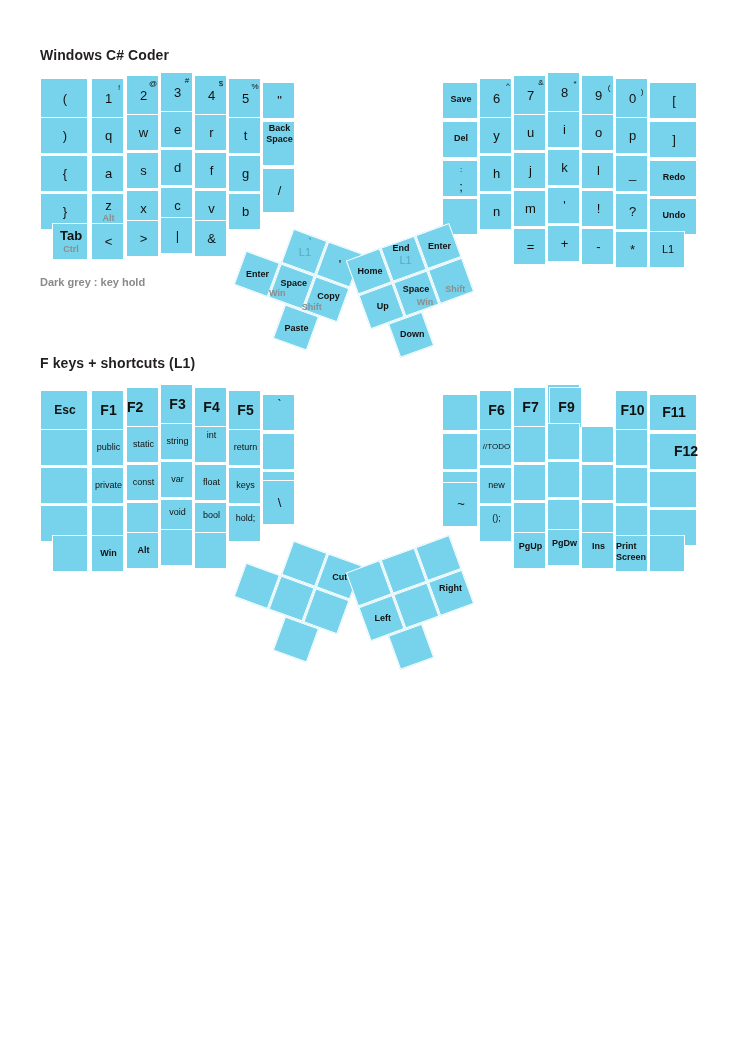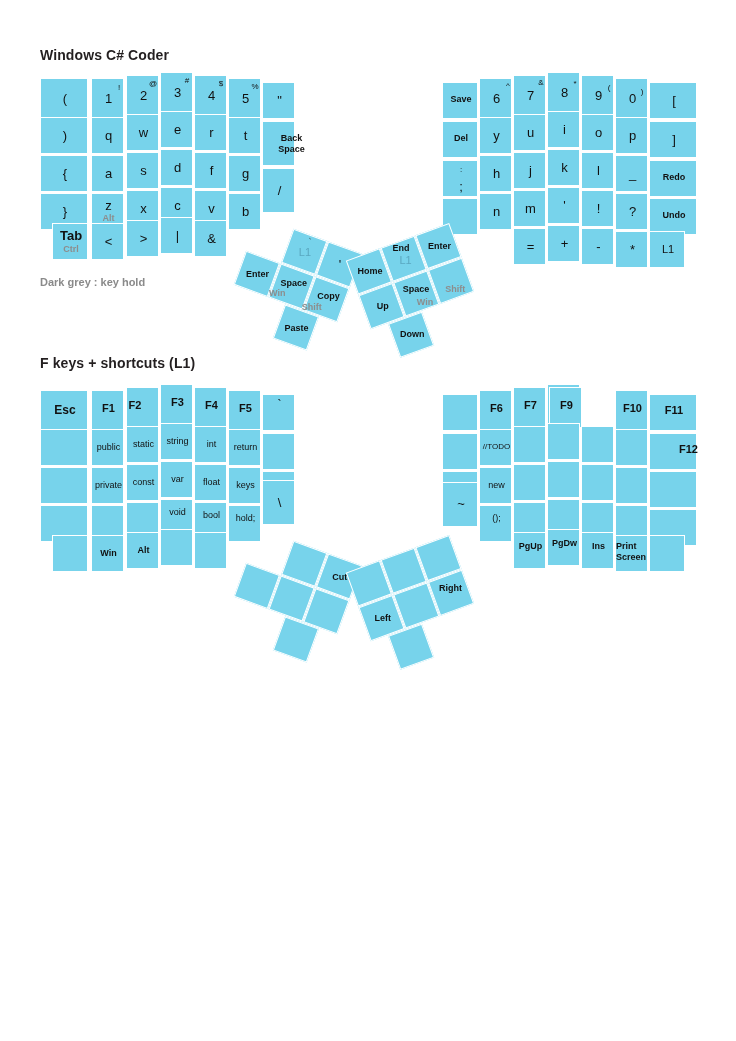--- a/index.html
+++ b/index.html
@@ -41,21 +41,21 @@
     line-height: 1.05;
     color: #111;
     white-space: pre;
     text-align: center;
   }
   .lbl.main { font-size: 13px; }
   .lbl.small { font-size: 9px; }
   .lbl.tiny { font-size: 8px; }
   .lbl.grey { color: #8d8d8d; font-weight: bold; }
   .lbl.bold { font-weight: bold; }
-  .lbl.fkey { font-size: 11px; font-weight: bold; }
+  .lbl.fkey { font-size: 14px; font-weight: bold; }
 
   .thumb-cluster { position: absolute; }
 </style>
 </head>
 <body>
 
 <div class="page">
 
   <div class="layer-title" style="left:40px; top:47px;">Windows C# Coder</div>
 
@@ -103,21 +103,21 @@
   <div class="key" style="left:160px; top:111px; width:33px; height:37px;">
     <div class="lbl main" style="left:0; top:11px; width:33px;">e</div>
   </div>
   <div class="key" style="left:194px; top:114px; width:33px; height:37px;">
     <div class="lbl main" style="left:0; top:11px; width:33px;">r</div>
   </div>
   <div class="key" style="left:228px; top:117px; width:33px; height:37px;">
     <div class="lbl main" style="left:0; top:11px; width:33px;">t</div>
   </div>
   <div class="key" style="left:262px; top:121px; width:33px; height:45px;">
-    <div class="lbl small bold" style="left:0; top:11px; width:33px; line-height:1.25;margin-left:12px;">Back
+    <div class="lbl small bold" style="left:0; top:1px; width:33px; line-height:1.25;">Back
 Space</div>
   </div>
 
   <div class="key" style="left:40px; top:155px; width:48px; height:37px;">
     <div class="lbl main" style="left:0; top:11px; width:48px;">{</div>
   </div>
   <div class="key" style="left:91px; top:155px; width:33px; height:37px;">
     <div class="lbl main" style="left:0; top:11px; width:33px;">a</div>
   </div>
   <div class="key" style="left:126px; top:152px; width:33px; height:37px;">
@@ -367,21 +367,21 @@
   <div class="key" style="left:91px; top:429px; width:33px; height:37px;">
     <div class="lbl small" style="left:0; top:13px; width:33px;">public</div>
   </div>
   <div class="key" style="left:126px; top:426px; width:33px; height:37px;">
     <div class="lbl small" style="left:0; top:13px; width:33px;">static</div>
   </div>
   <div class="key" style="left:160px; top:423px; width:33px; height:37px;">
     <div class="lbl small" style="left:0; top:13px; width:33px;">string</div>
   </div>
   <div class="key" style="left:194px; top:426px; width:33px; height:37px;">
-    <div class="lbl small" style="left:0; top:13px; width:33px;">int</div>
+    <div class="lbl small" style="left:0; top:4px; width:33px;">int</div>
   </div>
   <div class="key" style="left:228px; top:429px; width:33px; height:37px;">
     <div class="lbl small" style="left:0; top:13px; width:33px;">return</div>
   </div>
   <div class="key" style="left:262px; top:433px; width:33px; height:37px;"></div>
 
   <div class="key" style="left:40px; top:467px; width:48px; height:37px;"></div>
   <div class="key" style="left:91px; top:467px; width:33px; height:37px;">
     <div class="lbl small" style="left:0; top:13px; width:33px;">private</div>
   </div>

